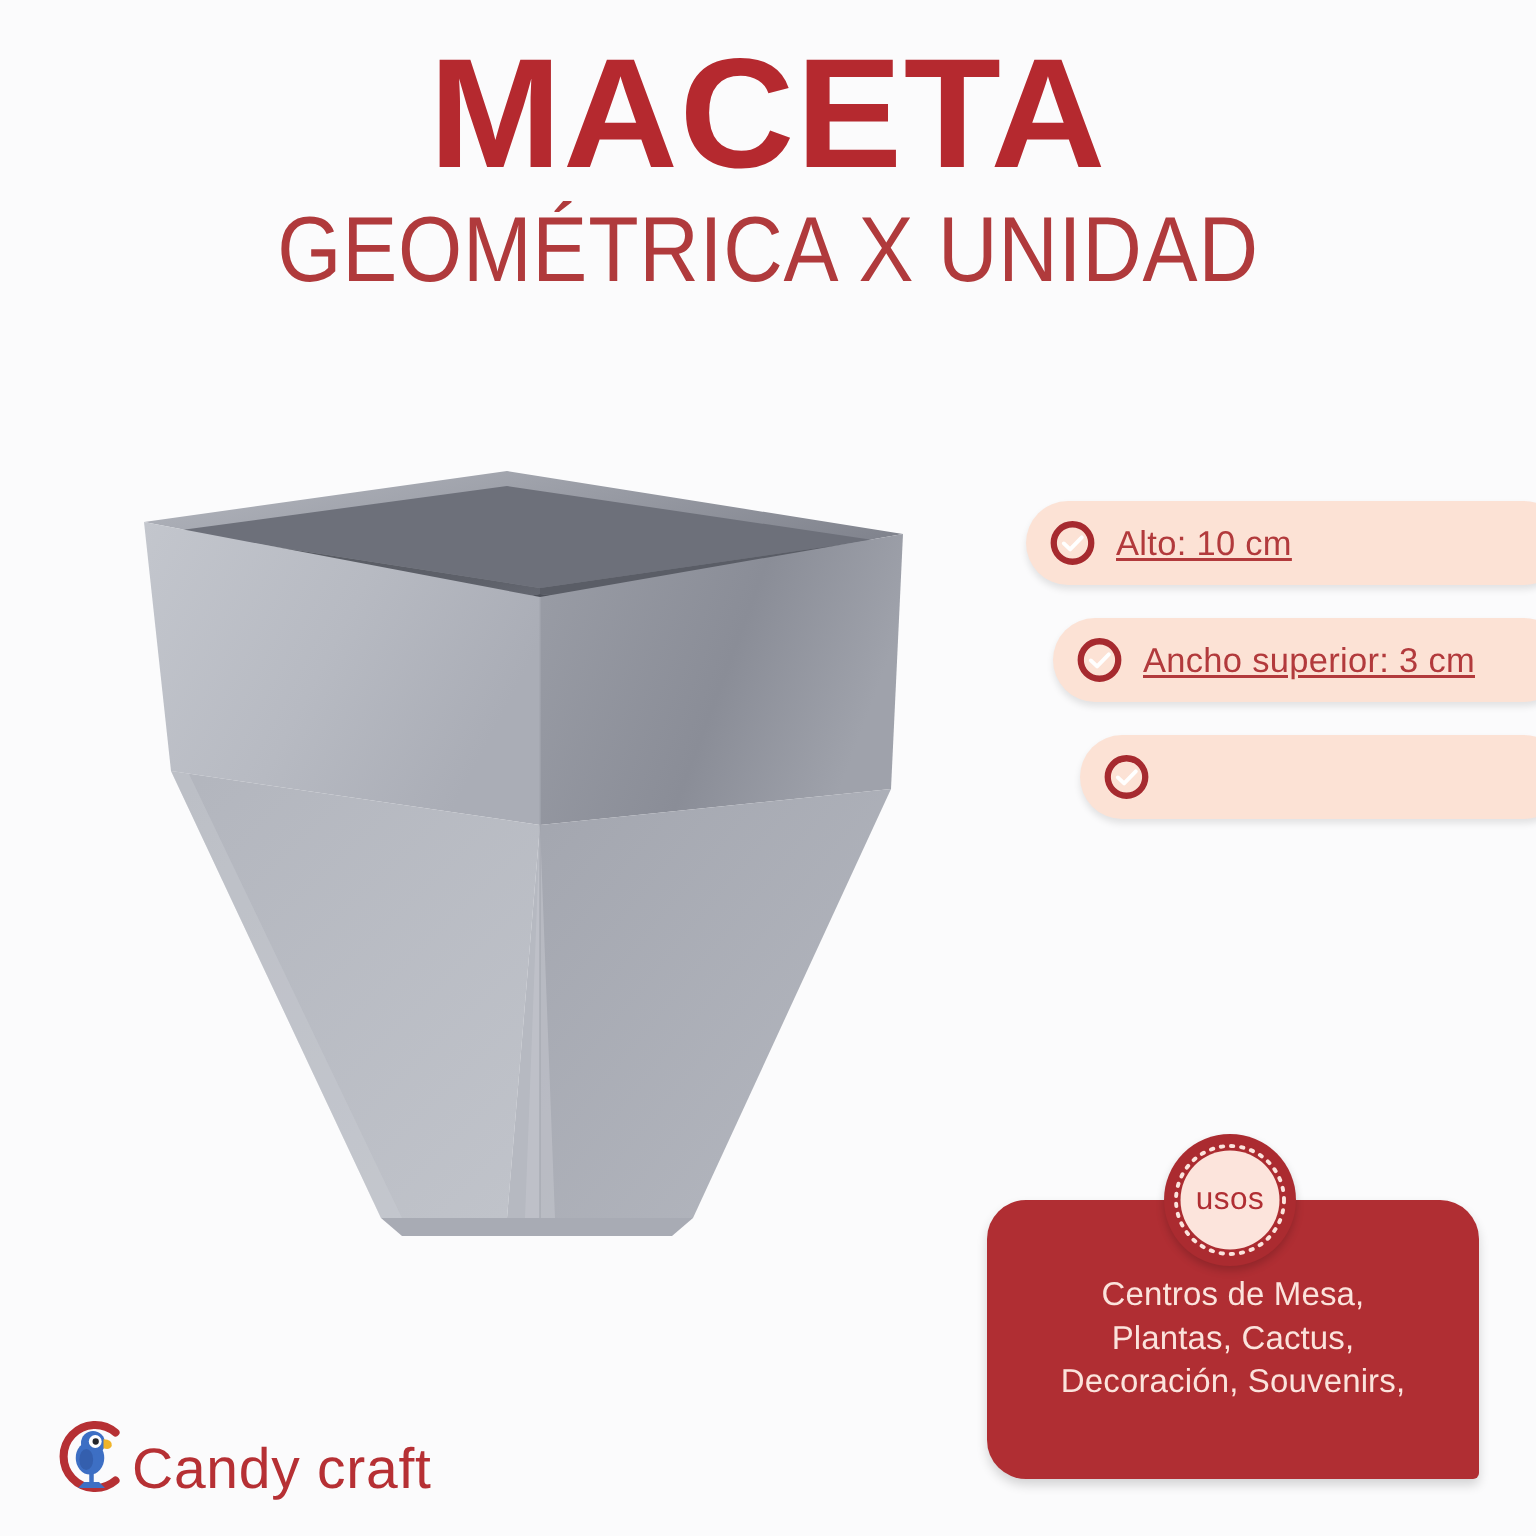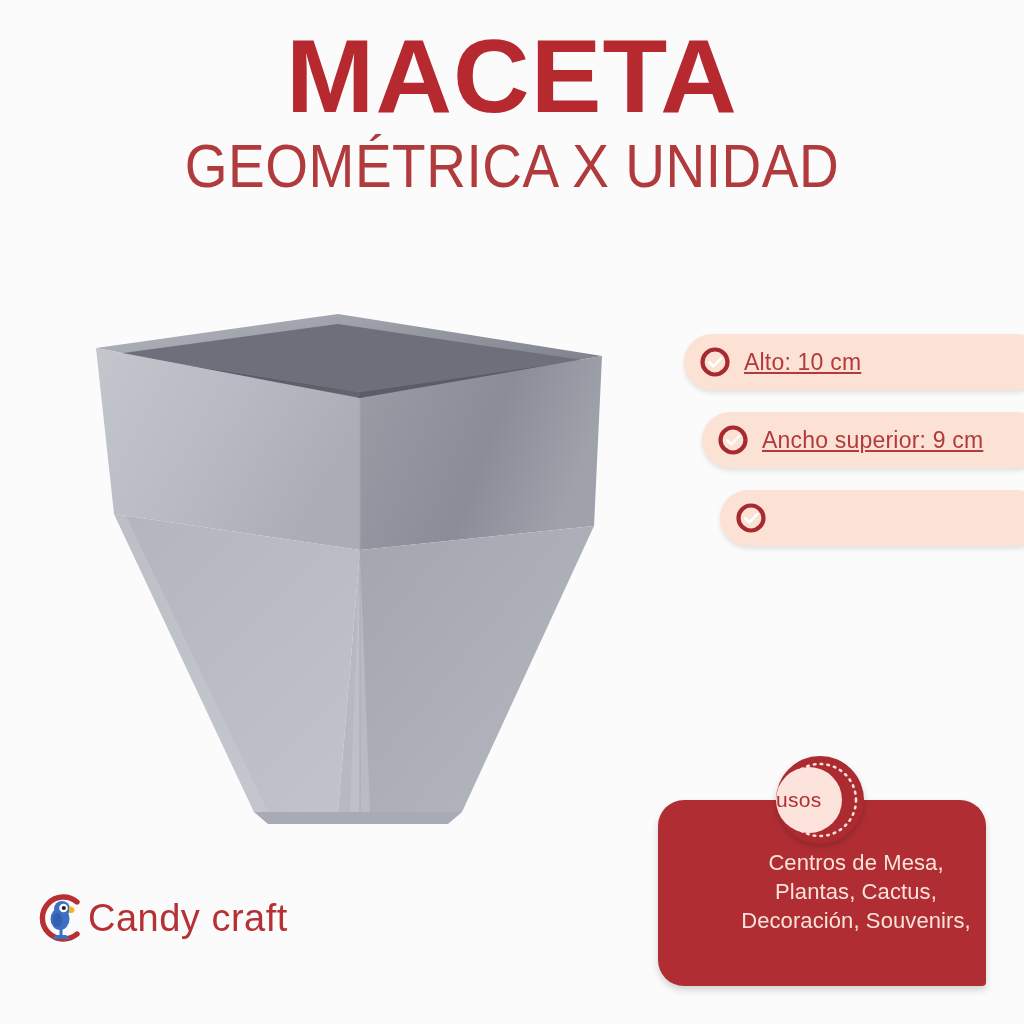--- a/index.html
+++ b/index.html
@@ -117,33 +117,32 @@
     position: absolute;
     left: 0;
     top: 48px;
     width: 328px;
     text-align: center;
     color: #fbe3dc;
     font-size: 22px;
     line-height: 29px;
     font-family: "Liberation Sans", sans-serif;
     letter-spacing: 0.1px;
-    padding-left: 34px;
   }
   .usos-badge {
     position: absolute;
     left: 776px;
     top: 756px;
     width: 88px;
     height: 88px;
     border-radius: 50%;
     background: #ab2b30;
     display: flex;
     align-items: center;
-    justify-content: flex-start;
+    justify-content: center;
     box-shadow: 0 3px 6px rgba(0,0,0,0.18);
   }
   .usos-badge-inner {
     position: absolute;
     width: 66px;
     height: 66px;
     border-radius: 50%;
     background: #fce4dc;
     display: flex;
     align-items: center;
@@ -161,25 +160,25 @@
     position: absolute;
     left: 0; top: 0;
     width: 88px; height: 88px;
     z-index: 2;
   }
 
   
   .brand-logo {
     position: absolute;
     left: 30px;
-    top: 882px;
+    top: 930px;
     width: 260px;
     height: 72px;
     display: flex;
-    align-items: center;
+    align-items: flex-end;
   }
   .brand-mark { width: 62px; height: 62px; flex: 0 0 62px; }
   .brand-name {
     font-size: 38px;
     color: #b63034;
     font-family: "Liberation Sans", sans-serif;
     letter-spacing: 0.5px;
     margin-left: -4px;
   }
 </style>
@@ -265,21 +264,21 @@
         <path d="M9.2 15.3 L13.4 19.3 L21.2 11.2" fill="none" stroke="#ffffff" stroke-width="2.6" stroke-linecap="round" stroke-linejoin="round"></path>
       </svg>
       <span class="badge-label">Alto: 10 cm</span>
     </div>
 
     <div class="badge badge-2">
       <svg class="badge-icon" viewBox="0 0 30 30">
         <circle cx="15" cy="15" r="12.5" fill="none" stroke="#a62a2f" stroke-width="4.2"></circle>
         <path d="M9.2 15.3 L13.4 19.3 L21.2 11.2" fill="none" stroke="#ffffff" stroke-width="2.6" stroke-linecap="round" stroke-linejoin="round"></path>
       </svg>
-      <span class="badge-label">Ancho superior: 9 cm</span>
+      <span class="badge-label">Ancho superior: 3 cm</span>
     </div>
 
     <div class="badge badge-3">
       <svg class="badge-icon" viewBox="0 0 30 30">
         <circle cx="15" cy="15" r="12.5" fill="none" stroke="#a62a2f" stroke-width="4.2"></circle>
         <path d="M9.2 15.3 L13.4 19.3 L21.2 11.2" fill="none" stroke="#ffffff" stroke-width="2.6" stroke-linecap="round" stroke-linejoin="round"></path>
       </svg>
     </div>
   </div>
 

